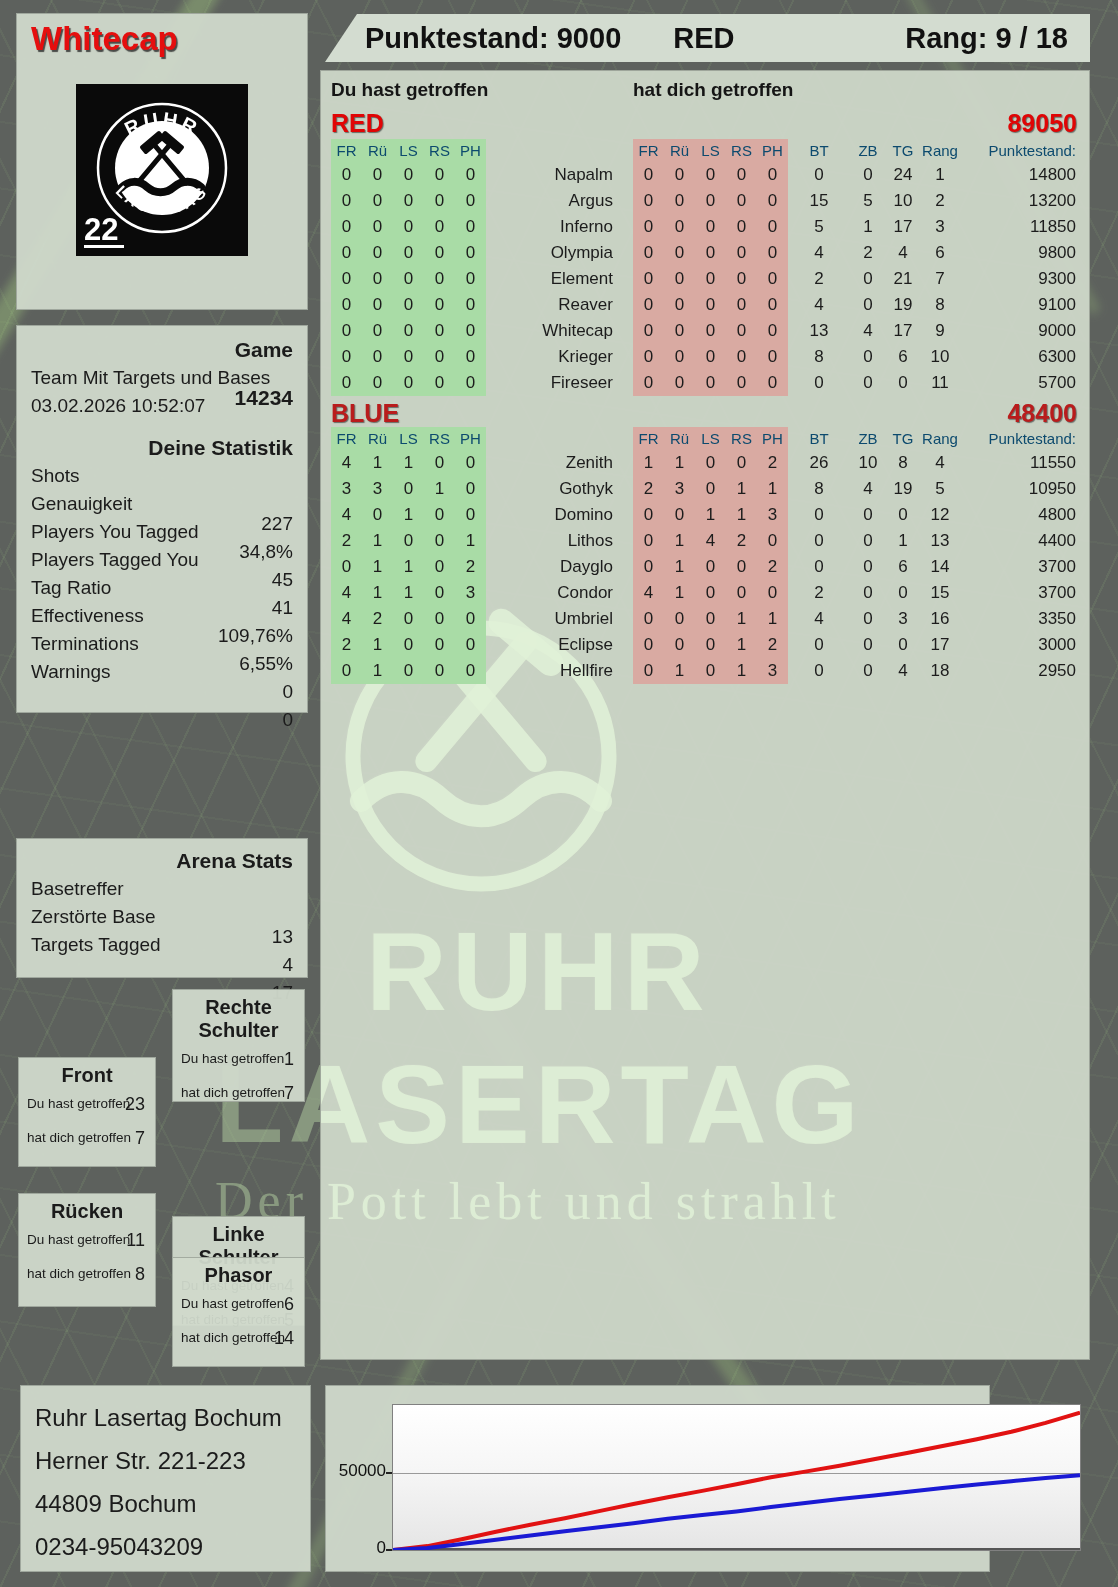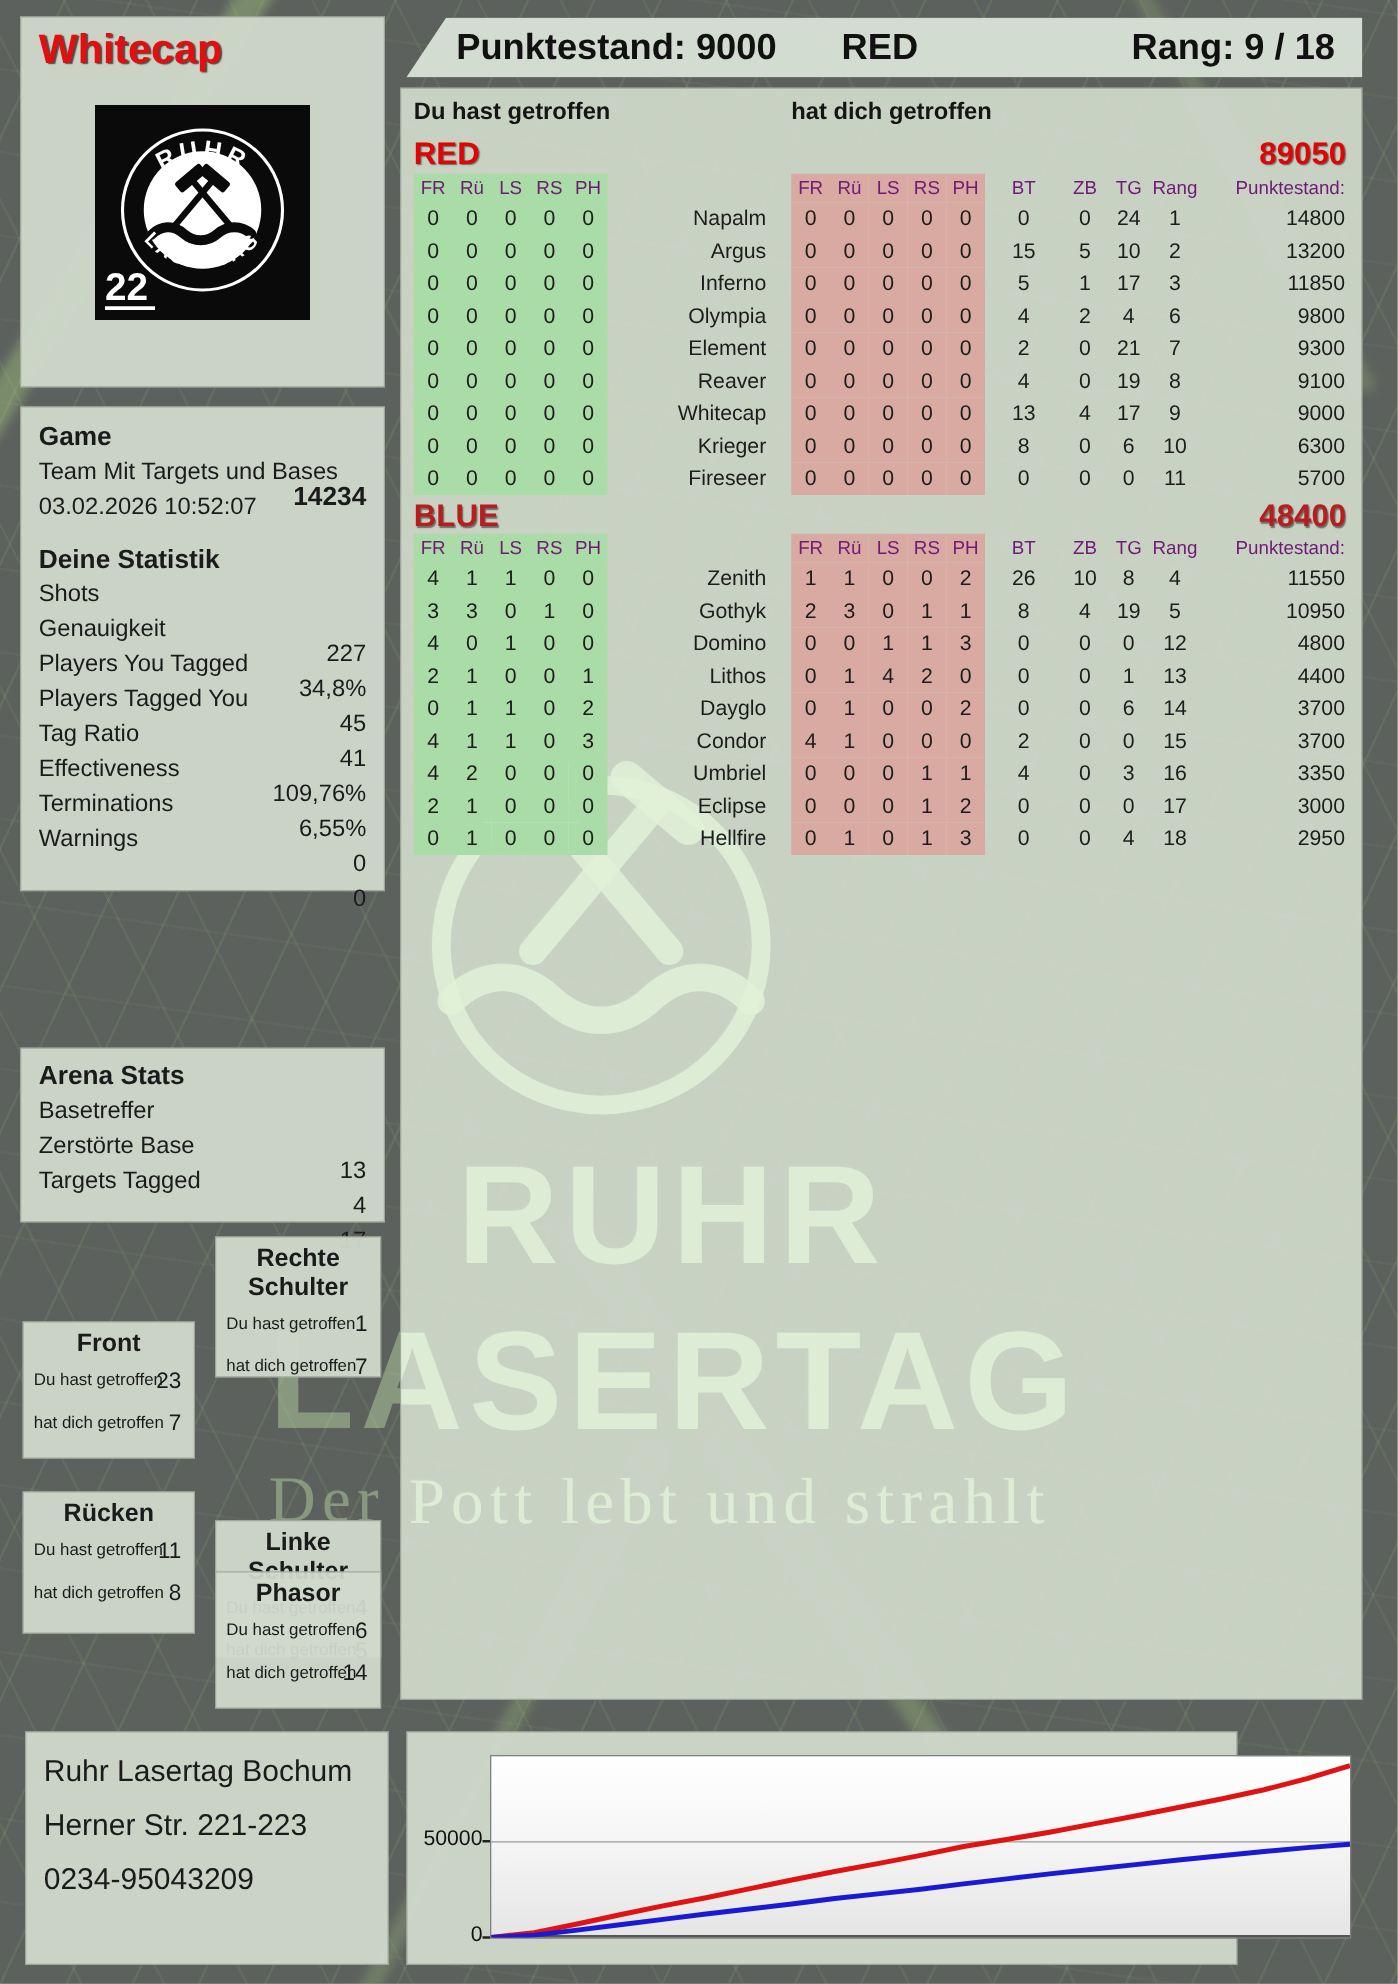--- a/index.html
+++ b/index.html
@@ -52,32 +52,32 @@
   .team-row{position:absolute;left:10px;right:12px;height:26px;font-size:25px;font-weight:bold;}
   .team-score{position:absolute;right:0;top:0;text-shadow:1px 1px 1px rgba(40,40,40,0.6);}
   .team-name{text-shadow:1px 1px 1px rgba(40,40,40,0.6);}
   .red-team{color:#e00505;}
   .blue-team{color:#b91c1c;}
 
   .ttable{position:absolute;left:10px;}
   .trow{display:grid;grid-template-columns:31px 31px 31px 31px 31px 147px 31px 31px 31px 31px 31px 62px 36px 34px 40px 116px;height:26px;line-height:26px;}
   .thead{height:23px;line-height:23px;}
   .c{text-align:center;font-size:17px;color:#1c1c1c;}
-  .thead .c{font-size:15px;color:#701a75;}
+  .thead .c{font-size:15px;color:#0c4a6e;}
   .c.g{background:#a9dca6;}
   .c.r{background:#d9aaa2;}
   .c.name{text-align:right;padding-right:20px;font-size:17px;}
   .c.pts{text-align:right;}
   .thead .c.pts{font-size:15px;}
 
   
   #game-panel{left:16px;top:325px;width:292px;height:388px;padding:10px 14px;}
   .kv{position:relative;height:28px;line-height:28px;font-size:19px;}
   .kv .v{position:absolute;right:0;top:0;margin-top:48px;}
-  .kv.b{font-weight:bold;font-size:21px;}
+  .kv.b{font-weight:bold;font-size:21px;text-align:right;}
   .gap{height:14px;}
   #arena-panel{left:16px;top:838px;width:292px;height:140px;padding:8px 14px;}
 
   
   .hitbox{padding:4px 8px;}
   .hitbox .hb-title{text-align:center;font-weight:bold;font-size:20px;margin-top:2px;}
   .hit-row{position:relative;height:34px;font-size:13.5px;line-height:34px;}
   .hit-row .v{position:absolute;right:2px;top:0;font-size:18px;}
   #box-front{left:18px;top:1057px;width:138px;height:110px;}
   #box-ruecken{left:18px;top:1193px;width:138px;height:114px;}
@@ -627,20 +627,21 @@
 <div class="panel hitbox" id="box-phasor">
   <div class="hb-title">Phasor</div>
   <div class="hit-row"><span>Du hast getroffen</span><span class="v">6</span></div>
   <div class="hit-row"><span>hat dich getroffen</span><span class="v">14</span></div>
 </div>
 
 <div class="panel" id="address-panel">
   <div>
       <div class="addr-line"><span>Ruhr Lasertag Bochum</span></div>
       <div class="addr-line"><span>Herner Str. 221-223</span></div>
+      <div class="addr-line"><span>44809 Bochum</span></div>
       <div class="addr-line"><span>0234-95043209</span></div>
     </div>
 </div>
 
 <div class="panel" id="chart-panel">
   <div class="ytick-label" id="ylab-50k" style="left:8px;top:75px;">50000</div>
   <div class="ytick-mark" id="ymark-50k" style="top: 86px;"></div>
   <div class="ytick-label" id="ylab-0" style="left:8px;top:152px;">0</div>
   <div class="ytick-mark" id="ymark-0" style="top: 163px;"></div>
   <div id="plot">

